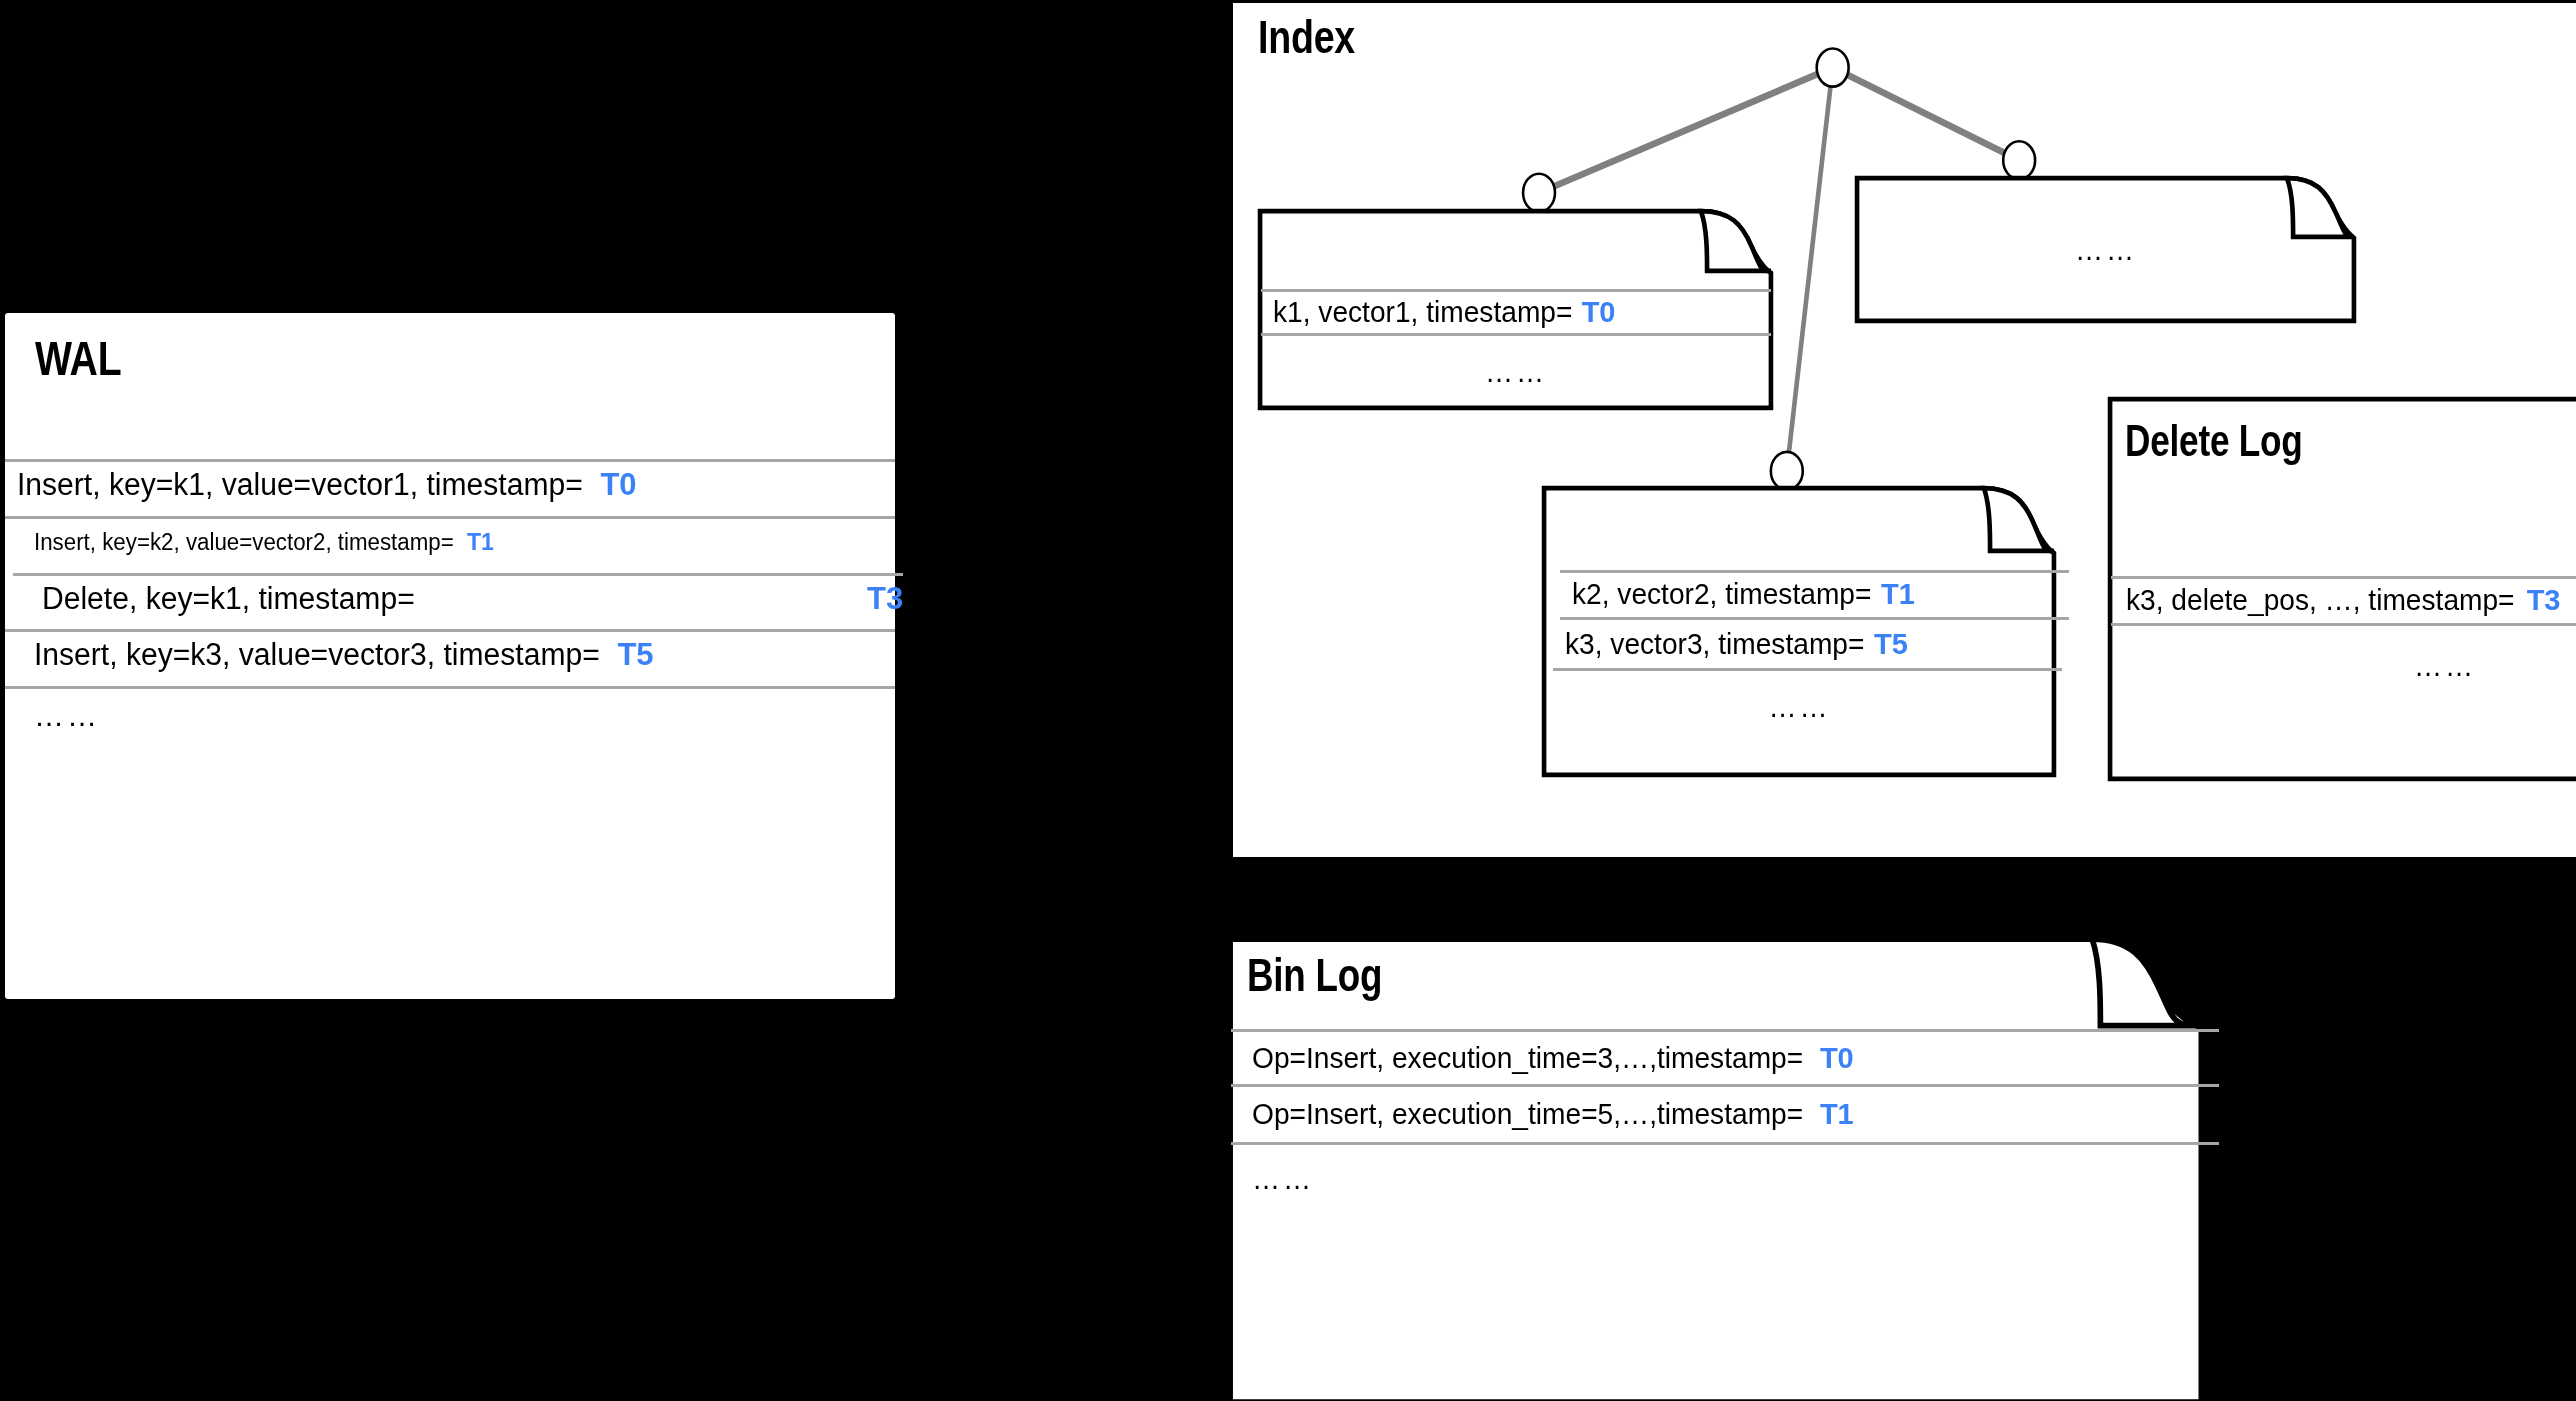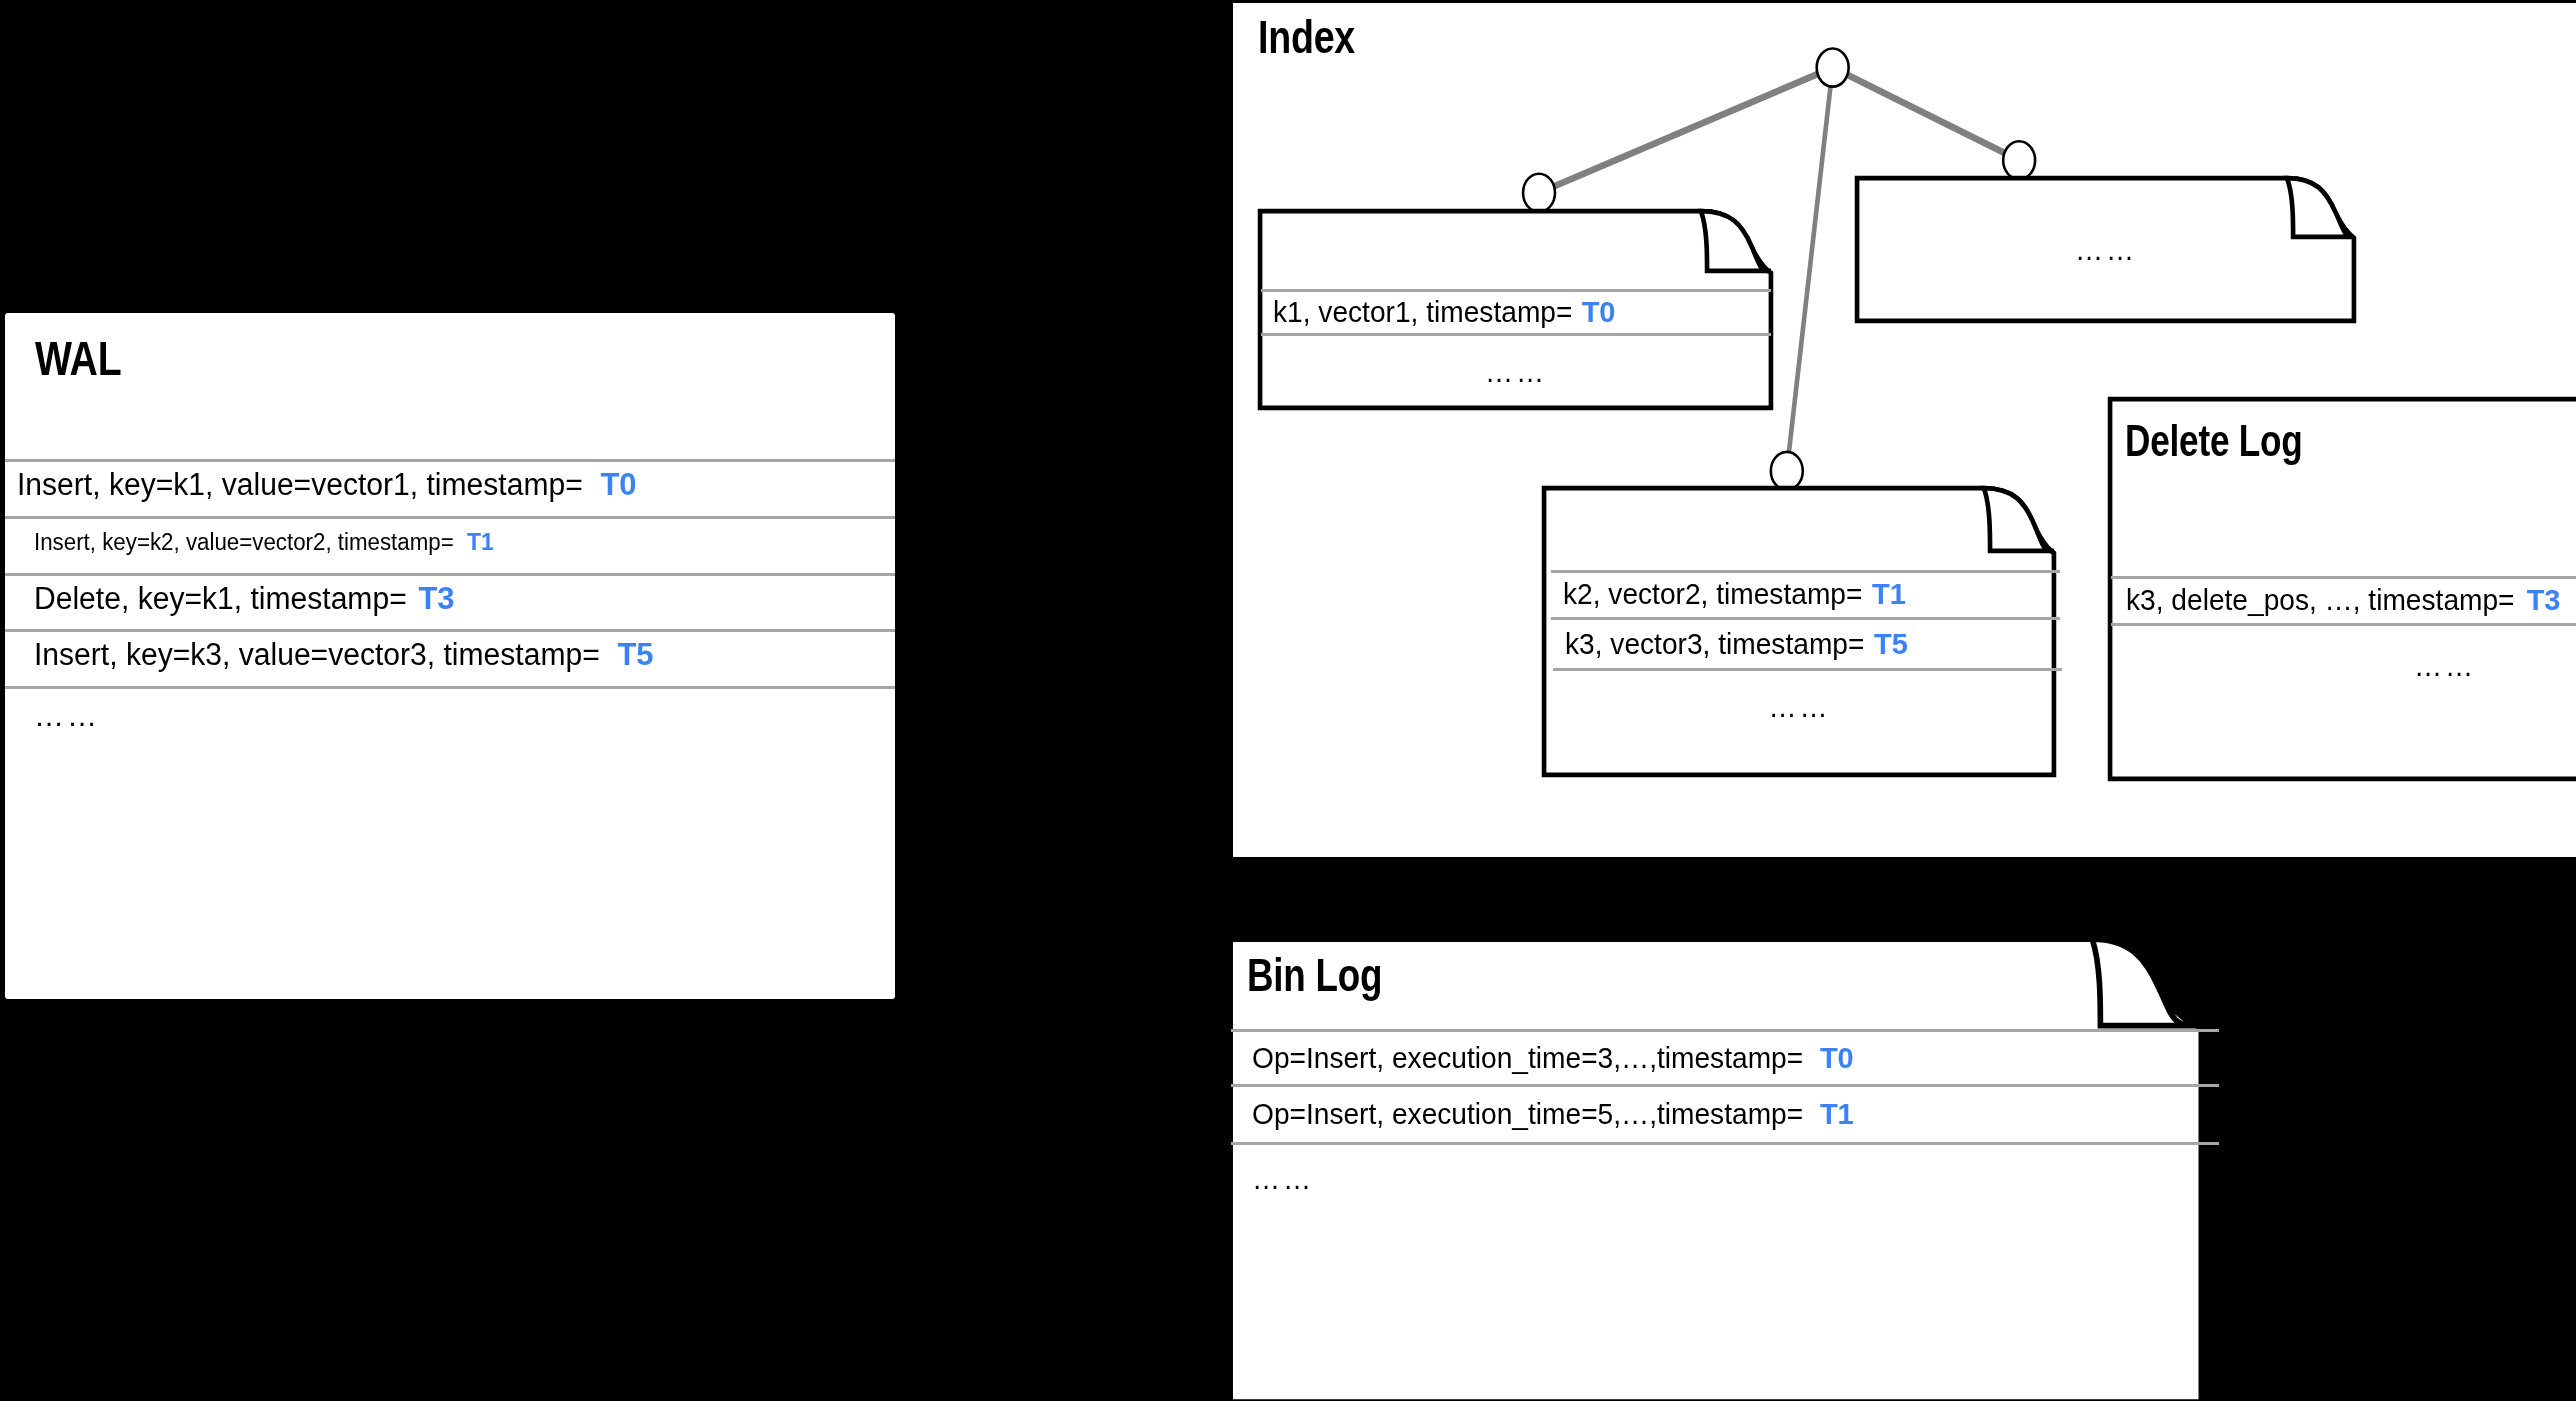--- a/index.html
+++ b/index.html
@@ -59,21 +59,21 @@
     <div class="row sep-top" style="left:0px;top:146px;width:890px;height:49px;padding-left:12px;font-size:31px;">
       <span class="txt">Insert, key=k1, value=vector1, timestamp=</span>
         <span class="ts">T0</span>
     </div>
 
     <div class="row sep-top" style="left:0px;top:203px;width:890px;height:49px;padding-left:29px;font-size:23px;">
       <span class="txt">Insert, key=k2, value=vector2, timestamp=</span>
         <span class="ts">T1</span>
     </div>
 
-    <div class="row sep-top" style="left:0px;top:260px;width:890px;height:49px;padding-left:29px;font-size:31px;">
+    <div class="row sep-top" style="left:8px;top:260px;width:890px;height:49px;padding-left:29px;font-size:31px;justify-content:space-between;">
       <span class="txt">Delete, key=k1, timestamp=</span>
         <span class="ts">T3</span>
     </div>
 
     <div class="row sep-top" style="left:0px;top:316px;width:890px;height:49px;padding-left:29px;font-size:31px;">
       <span class="txt">Insert, key=k3, value=vector3, timestamp=</span>
         <span class="ts">T5</span>
     </div>
 
     <div class="row sep-top" style="left:0px;top:373px;width:890px;height:57px;padding-left:29px;font-size:31px;">
@@ -126,21 +126,21 @@
         </div>
       </div>
     </div>
 
     <div class="card" style="left:309px;top:483px;width:514px;height:291px;">
       <svg width="514" height="291" viewBox="0 0 998 565">
         <path d="M4,4 H858 C916,4 938,32 956,76 C974,118 994,130 994,130 L994,561 H4 Z" fill="#ffffff" stroke="#000000" stroke-width="9"></path>
         <path d="M858,4 C870,38 870,90 870,126 L994,126 C974,130 974,118 956,76 C938,32 916,4 858,4 Z" fill="#ffffff" stroke="#000000" stroke-width="9"></path>
       </svg>
       <div class="cbody">
-        <div class="row sep-top sep-bot" style="left:9px;top:84px;width:509px;height:50px;padding-left:12.4px;font-size:29px;">
+        <div class="row sep-top sep-bot" style="left:18px;top:84px;width:509px;height:50px;padding-left:12.4px;font-size:29px;">
           <span class="txt">k2, vector2, timestamp=</span>
             <span class="ts">T1</span>
         </div>
         <div class="row sep-bot" style="left:11px;top:135px;width:509px;height:50px;padding-left:12.4px;font-size:29px;">
           <span class="txt">k3, vector3, timestamp=</span>
             <span class="ts">T5</span>
         </div>
         <div class="row" style="left:2.6px;top:188px;width:509px;height:67px;font-size:29px;">
           <span class="txt center dots">……</span>
         </div>

